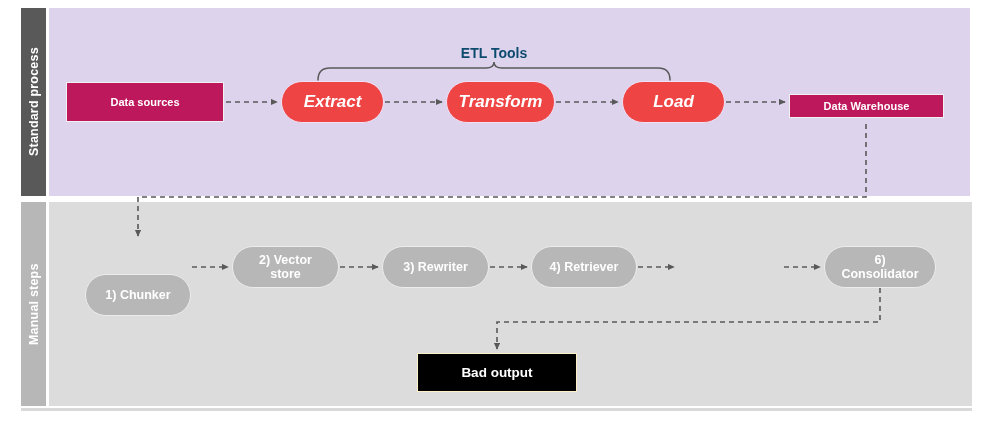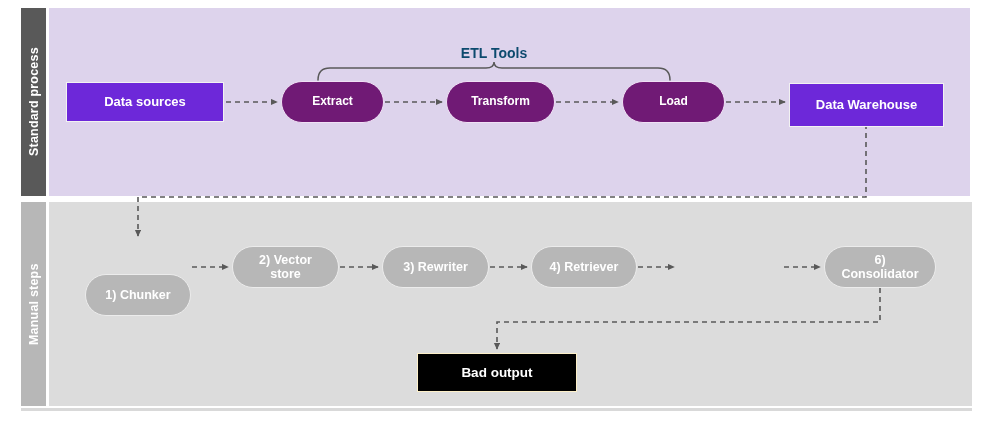--- a/index.html
+++ b/index.html
@@ -33,22 +33,22 @@
 
   
   .node{
     position:absolute;
     display:flex;align-items:center;justify-content:center;
     text-align:center;
     color:#ffffff;font-weight:bold;
     box-sizing:border-box;
     line-height:1.12;
   }
-  .rect{background:#6d28d9;border:1px solid #f2f2f2;font-size:13px;}
-  .pill-pink{background:#701a75;border:1.5px solid #f0e0f5;border-radius:999px;font-size:12px;}
+  .rect{background:#be185d;border:1px solid #f2f2f2;font-size:11px;}
+  .pill-pink{background:#ef4444;border:1.5px solid #f0e0f5;border-radius:999px;font-size:17px;font-style:italic;}
   .pill-gray{background:#b7b7b7;border:1.5px solid #ececec;border-radius:999px;font-size:12.5px;}
   .rect-yellow{background:#000000;border:1px solid #fdf0c9;font-size:13.5px;}
 
   
   #wires{position:absolute;left:0;top:0;width:1003px;height:430px;pointer-events:none;}
 
   .brace-label{
     position:absolute;
     color:#0c4a6e;font-weight:bold;font-size:14px;
     text-align:center;
@@ -96,21 +96,21 @@
   <div class="brace-label" style="left:394px;top:45px;width:200px;">ETL Tools</div>
 
   <div class="node rect" style="left:66px;top:82px;width:158px;height:40px;">Data sources</div>
 
   <div class="node pill-pink" style="left:281px;top:81px;width:103px;height:42px;">Extract</div>
 
   <div class="node pill-pink" style="left:446px;top:81px;width:109px;height:42px;text-align:center;">Transform</div>
 
   <div class="node pill-pink" style="left:622px;top:81px;width:103px;height:42px;">Load</div>
 
-  <div class="node rect" style="left:789px;top:83px;width:155px;height:44px;">Data Warehouse</div>
+  <div class="node rect" style="left:789px;top:94px;width:155px;height:24px;">Data Warehouse</div>
 
   <div class="node pill-gray" style="left:85px;top:246px;width:106px;height:42px;margin-top:28px;">1) Chunker</div>
 
   <div class="node pill-gray" style="left:232px;top:246px;width:107px;height:42px;padding:0 14px;">2) Vector store</div>
 
   <div class="node pill-gray" style="left:382px;top:246px;width:107px;height:42px;">3) Rewriter</div>
 
   <div class="node pill-gray" style="left:531px;top:246px;width:106px;height:42px;">4) Retriever</div>
 
 

